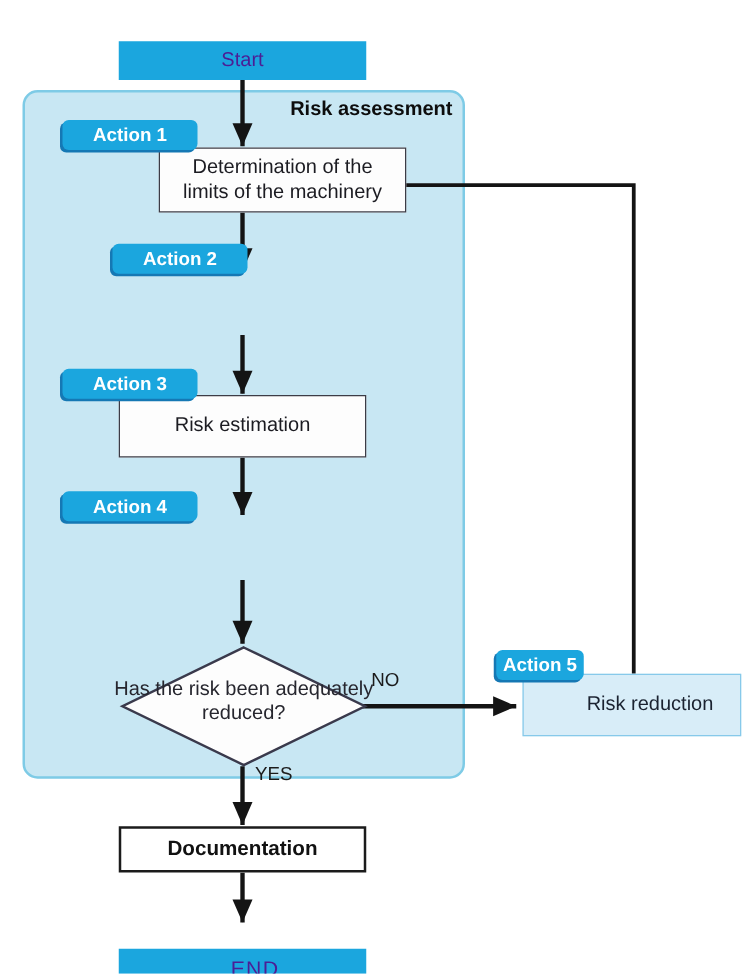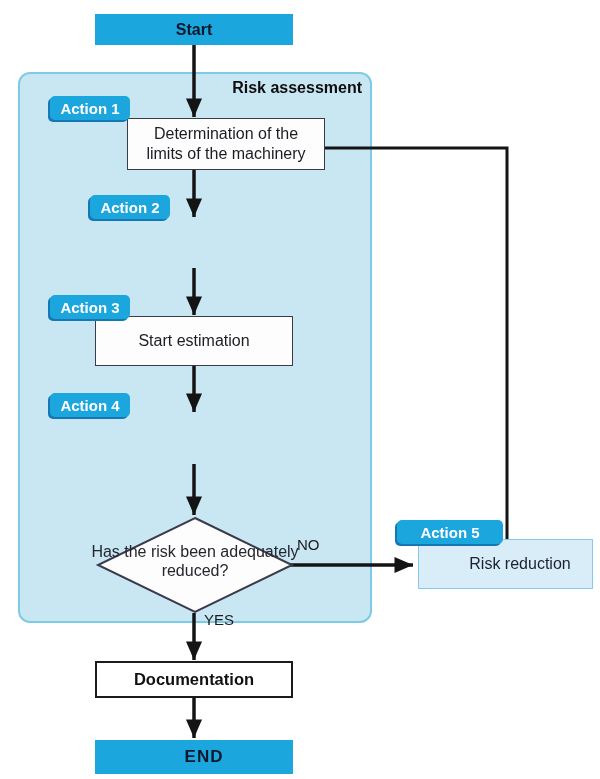--- a/index.html
+++ b/index.html
@@ -5,33 +5,33 @@
   html,body { margin:0; padding:0; background:#ffffff; }
   .canvas {
     position:relative; width:600px; height:779px; background:#ffffff;
     font-family:"Liberation Sans", sans-serif; overflow:hidden;
   }
   .node {
     position:absolute; display:flex; align-items:center; justify-content:center;
     text-align:center; box-sizing:border-box; z-index:3;
   }
   .terminal {
-    background:var(--accent,#1BA6DE); color:#0f172a; font-weight:bold; font-size:16px;
+    background:var(--accent,#1BA6DE); color:#4c1d95; font-weight:normal; font-size:16px;margin-top:19px;
   }
   .terminal.end { font-size:17px; letter-spacing:1px; }
   .process {
     background:#fdfdfd; border:1.5px solid var(--box_border,#3C3C46);
     color:#1c1c22; font-size:16px; line-height:20px; padding:0 14px;
   }
   .badge {
     position:absolute; z-index:4; box-sizing:border-box;
     background:var(--accent,#1BA6DE); color:#ffffff; font-weight:bold; font-size:15px;
     border-radius:5px; display:flex; align-items:center; justify-content:center;
     box-shadow:-2px 2px 0 var(--accent_shadow,#1578B4);
-    width:80px; height:24px;
+    width:108px; height:24px;
   }
   .container-box {
     position:absolute; left:18px; top:72px; width:354px; height:551px;
     background:var(--container_fill,#C8E7F3);
     border:2px solid var(--container_border,#7ECBE6);
     border-radius:12px; z-index:1; box-sizing:border-box;
   }
   .container-title {
     position:absolute; left:200px; top:79px; width:162px; text-align:right;
     font-weight:bold; font-size:16px; color:#0d0d0d; z-index:4;
@@ -79,24 +79,24 @@
     <line x1="194" y1="698" x2="194" y2="738" stroke="#141414" stroke-width="3.5" marker-end="url(#ah)"></line>
     <polyline points="507,539 507,148 299,148" fill="none" stroke="#141414" stroke-width="3" marker-end="url(#ah)"></polyline>
   </svg>
 
   <div class="node terminal" style="left:95px; top:14px; width:198px; height:31px;">Start</div>
 
   <div class="badge" style="left:50px; top:96px;">Action 1</div>
   <div class="badge" style="left:50px; top:195px;margin-left:40px;">Action 2</div>
   <div class="badge" style="left:50px; top:295px;">Action 3</div>
   <div class="badge" style="left:50px; top:393px;">Action 4</div>
-  <div class="badge" style="left:397px; top:520px; width:106px;text-align:right;">Action 5</div>
+  <div class="badge" style="left:397px; top:520px; width:70px;text-align:right;">Action 5</div>
 
   <div class="node process" style="left:95px; top:118px; width:198px; height:52px;margin-left:32px;">Determination of the limits of the machinery</div>
-  <div class="node process" style="left:95px; top:316px; width:198px; height:50px;">Start estimation</div>
+  <div class="node process" style="left:95px; top:316px; width:198px; height:50px;">Risk estimation</div>
 
   <div class="diamond-wrap">
     <svg width="200" height="98" viewBox="0 0 200 98">
       <polygon points="100,2 197,49 100,96 3,49" fill="#fdfdfd" stroke="#3a3a4c" stroke-width="2"></polygon>
     </svg>
   </div>
   <div class="diamond-text">Has the risk been adequately reduced?</div>
 
   <div class="edge-label" style="left:297px; top:536px;">NO</div>
   <div class="edge-label" style="left:204px; top:611px;">YES</div>

